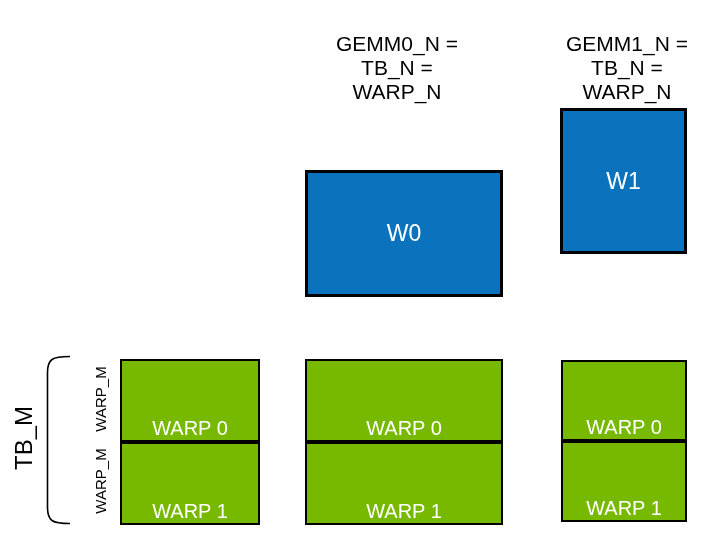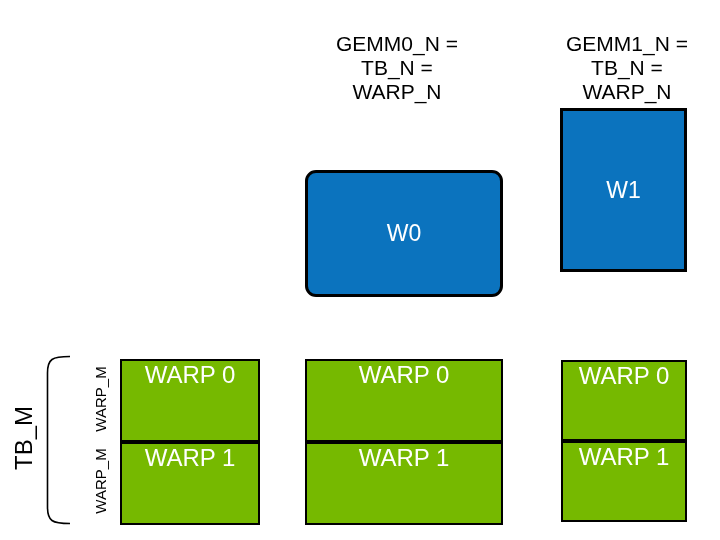--- a/index.html
+++ b/index.html
@@ -11,30 +11,30 @@
     position:absolute;top:10px;width:170px;text-align:center;
     font-size:21px;line-height:24px;color:#000;white-space:pre-line;margin-top:22px;
   }
   #label-gemm0{left:312px;}
   #label-gemm1{left:542px;}
   .warp-tile{
     position:absolute;background:var(--blue);border:3px solid var(--border);
     box-sizing:border-box;display:flex;align-items:center;justify-content:center;
     color:#fff;font-size:23px;
   }
-  #warp-tile-w0{left:305px;top:170px;width:198px;height:127px;border-radius:11px;}
-  #warp-tile-w1{left:560px;top:108px;width:127px;height:164px;}
+  #warp-tile-w0{left:305px;top:170px;width:198px;height:127px;}
+  #warp-tile-w1{left:560px;top:108px;width:127px;height:146px;}
   .warp-col{position:absolute;display:flex;flex-direction:column;}
   #warp-col-0{left:120px;top:359px;width:140px;}
   #warp-col-1{left:305px;top:359px;width:198px;}
   #warp-col-2{left:561px;top:360px;width:126px;}
   .warp-cell{
     background:var(--green);border:2.5px solid var(--border);box-sizing:border-box;
-    height:83px;display:flex;align-items:flex-start;justify-content:center;
-    color:#fff;font-size:24px;
+    height:83px;display:flex;align-items:flex-end;justify-content:center;
+    color:#fff;font-size:20px;
   }
   #warp-col-2 .warp-cell{height:81px;}
   .rot{
     position:absolute;transform:rotate(-90deg);text-align:center;color:#000;
   }
   #tb-m-label{left:-26px;top:423px;width:100px;height:30px;font-size:24px;line-height:30px;}
   .warp-m{width:80px;height:20px;font-size:15px;line-height:20px;left:61px;}
   #warp-m-top{top:389px;}
   #warp-m-bottom{top:471px;}
   #tb-m-bracket{position:absolute;left:42px;top:353px;}

